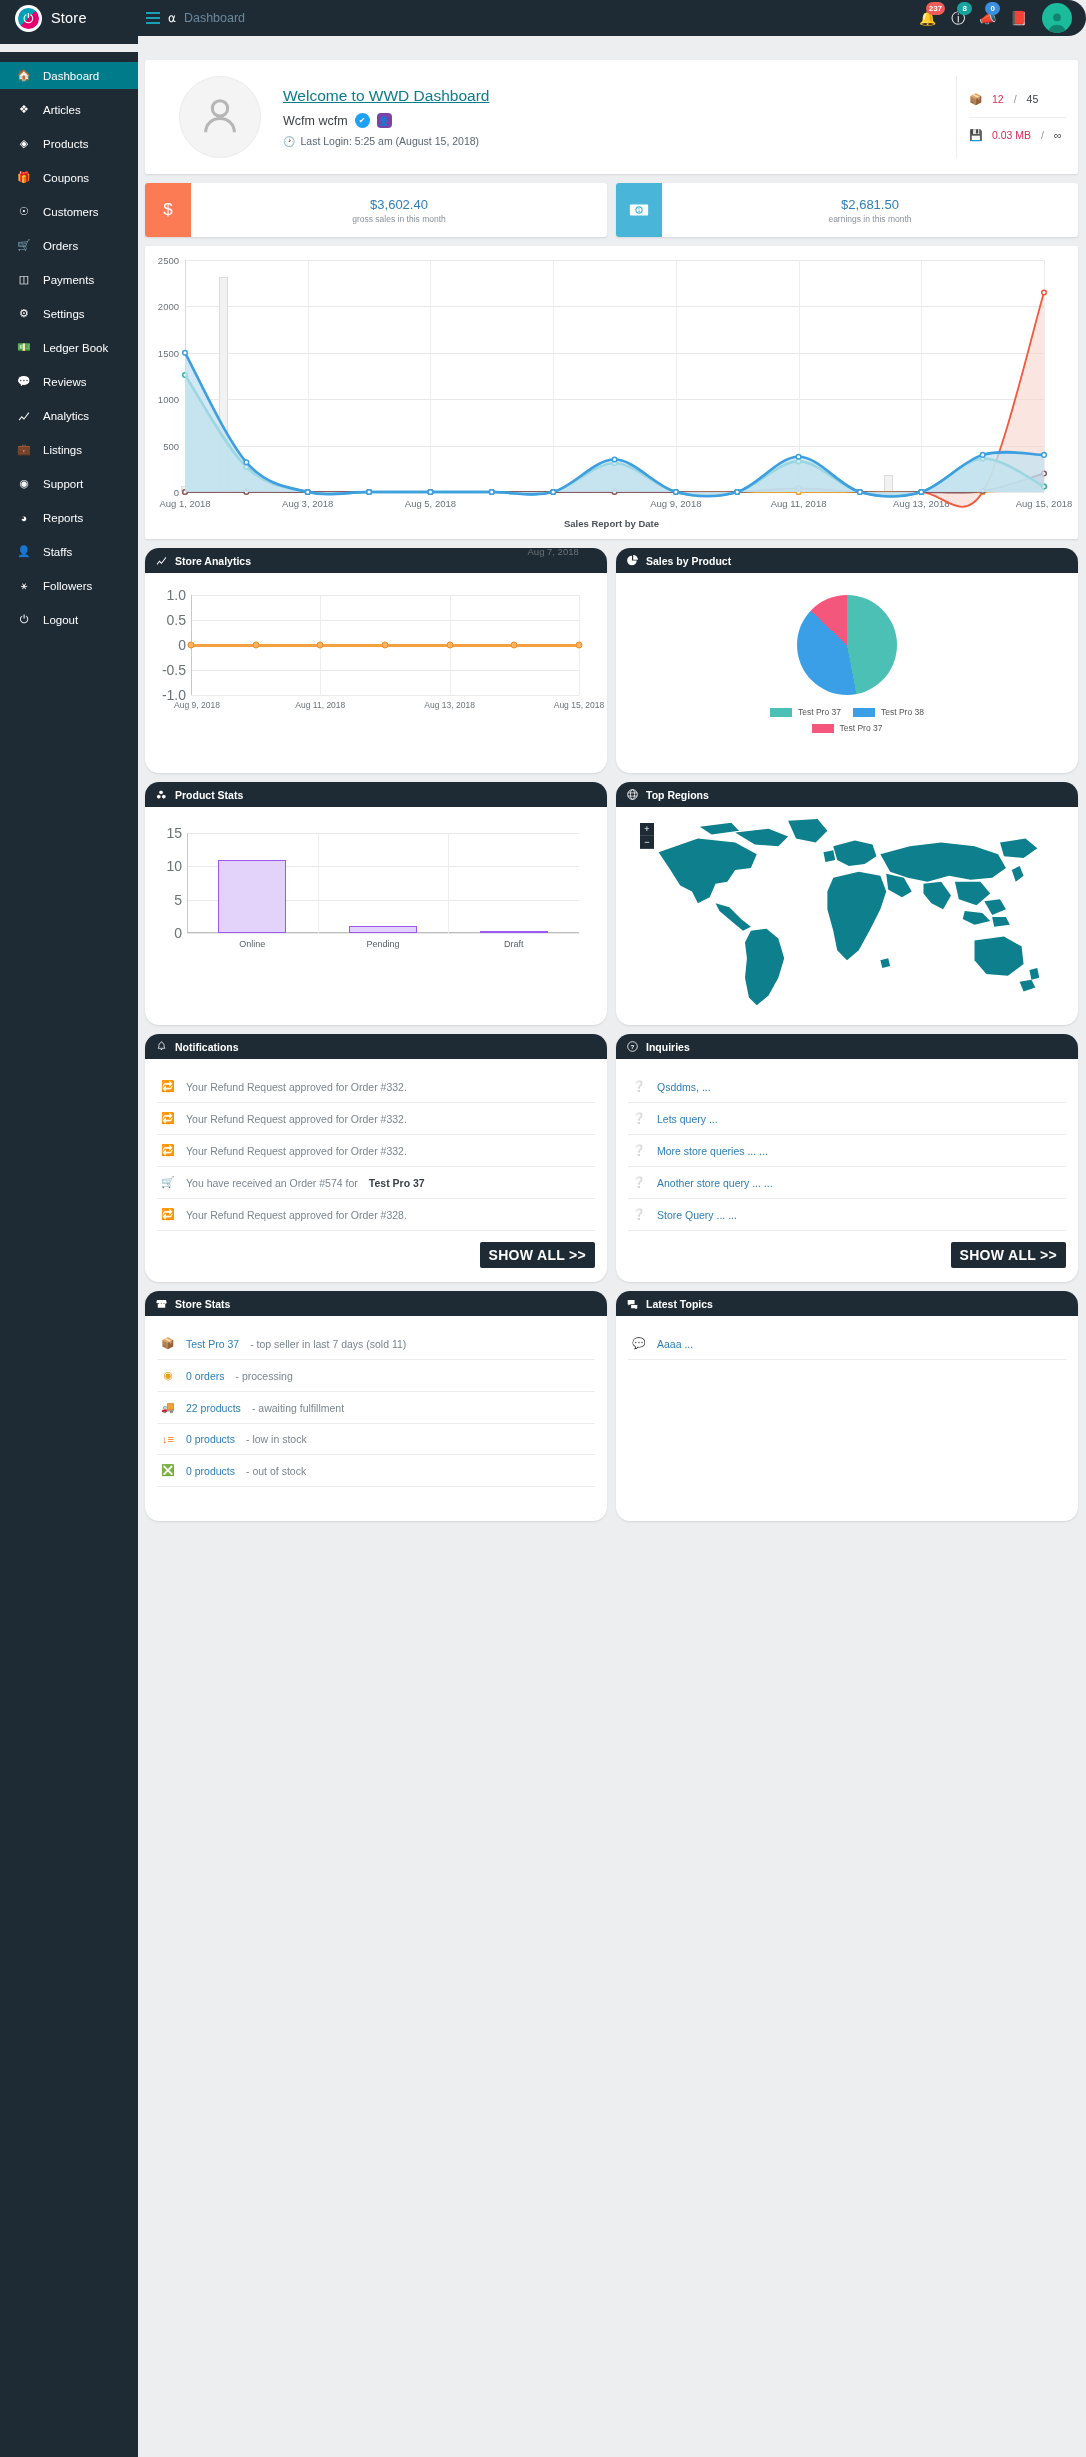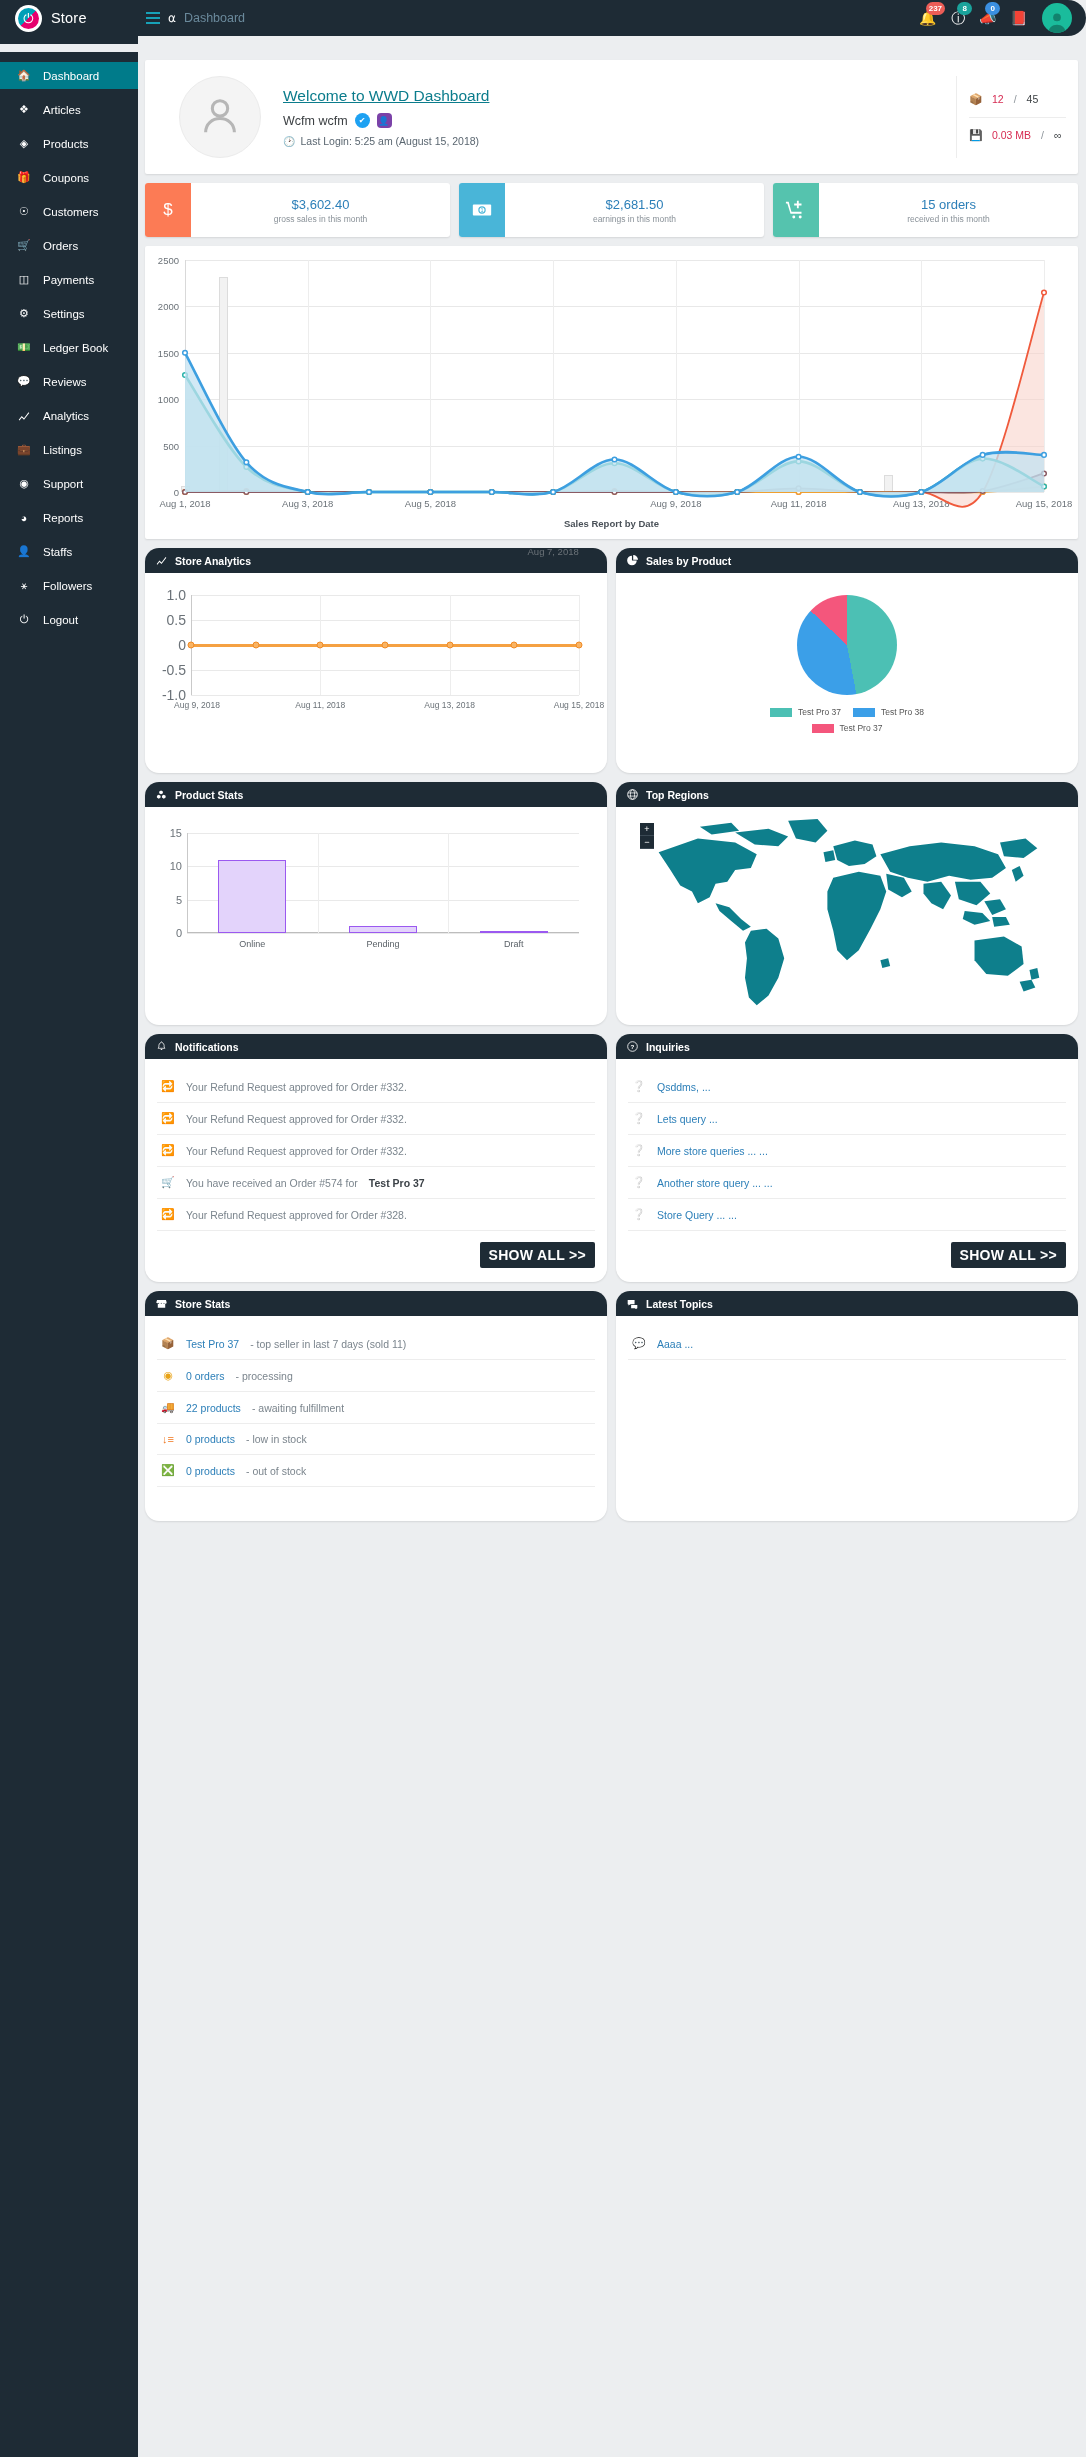--- a/index.html
+++ b/index.html
@@ -169,21 +169,21 @@
   .pie-legend-row { display: flex; justify-content: center; gap: 12px; width: 100%; }
   .leg { display: flex; align-items: center; gap: 6px; font-size: 8.5px; color: #555; }
   .leg-sw { width: 22px; height: 9px; display: inline-block; }
 
   
   .bars { position: relative; height: 100px; margin: 14px 16px 0 30px; }
   .bars-h { position: absolute; left: 0; right: 0; height: 1px; background: #e9e9e9; }
   .bars-v { position: absolute; top: 0; bottom: 0; width: 1px; background: #ededed; }
   .bars-axis { position: absolute; left: 0; top: 0; bottom: 0; width: 1px; background: #c9c9c9; }
   .bars-base { position: absolute; left: 0; right: 0; bottom: 0; height: 1px; background: #bdbdbd; }
-  .bars-y { position: absolute; right: calc(100% + 5px); transform: translateY(-50%); font-size: 11px; color: #6b7278; }
+  .bars-y { position: absolute; right: calc(100% + 5px); transform: translateY(-50%); font-size: 14px; color: #6b7278; }
   .bars-x { position: absolute; top: calc(100% + 6px); transform: translateX(-50%); font-size: 9px; color: #5b6268; white-space: nowrap; }
   .bar { position: absolute; bottom: 0; background: #e3d3fb; border: 1.5px solid #9b59f0; }
 
   
   .map-wrap { position: relative; padding: 6px; height: 200px; }
   .map-zoom { position: absolute; top: 16px; left: 24px; z-index: 4; }
   .map-btn {
     width: 14px; height: 13px; background: #1e2b35; color: #fff;
     font-size: 9px; display: flex; align-items: center; justify-content: center;
     cursor: pointer; border-bottom: 1px solid #3a4853;
@@ -376,32 +376,20 @@
         <div class="stat-ico" style="background:#49b5d8">
           <svg viewBox="0 0 24 24">
               <rect x="2" y="6" width="20" height="12" rx="1" fill="#fff"></rect>
               <circle cx="12" cy="12" r="3.4" fill="none" stroke="#49b5d8" stroke-width="1.3"></circle>
               <text x="12" y="14.6" font-size="6" fill="#49b5d8" text-anchor="middle" font-family="Liberation Sans">1</text>
             </svg>
         </div>
         <div class="stat-body">
           <div class="stat-val">$2,681.50</div>
           <div class="stat-lbl">earnings in this month</div>
-        </div>
-      </div>
-      <div class="stat">
-        <div class="stat-ico" style="background:#55c3ae">
-          <svg viewBox="0 0 24 24">
-              <path d="M1 3h3l3 11h11v2H6L2.6 5H1zM8 19.6a1.6 1.6 0 1 0 3.2 0 1.6 1.6 0 1 0-3.2 0zM15 19.6a1.6 1.6 0 1 0 3.2 0 1.6 1.6 0 1 0-3.2 0z"></path>
-              <path d="M13 2h2v3h3v2h-3v3h-2V7h-3V5h3z"></path>
-            </svg>
-        </div>
-        <div class="stat-body">
-          <div class="stat-val">15 orders</div>
-          <div class="stat-lbl">received in this month</div>
         </div>
       </div>
     </div>
 
     <div class="card chartcard">
       <div class="sales-chart" id="salesChart">
         <div class="sc-grid" id="scGrid"></div>
       <div class="sc-hline" style="top: 232px;"></div>
           <div class="sc-ylab" style="top: 232px;">0</div>
           <div class="sc-hline" style="top: 185.6px;"></div>

